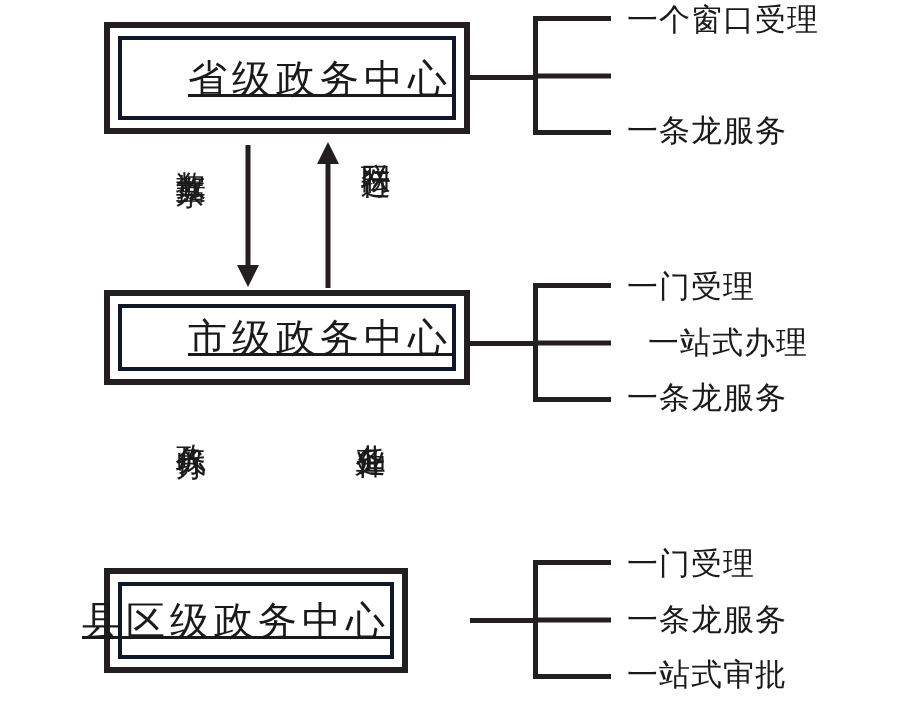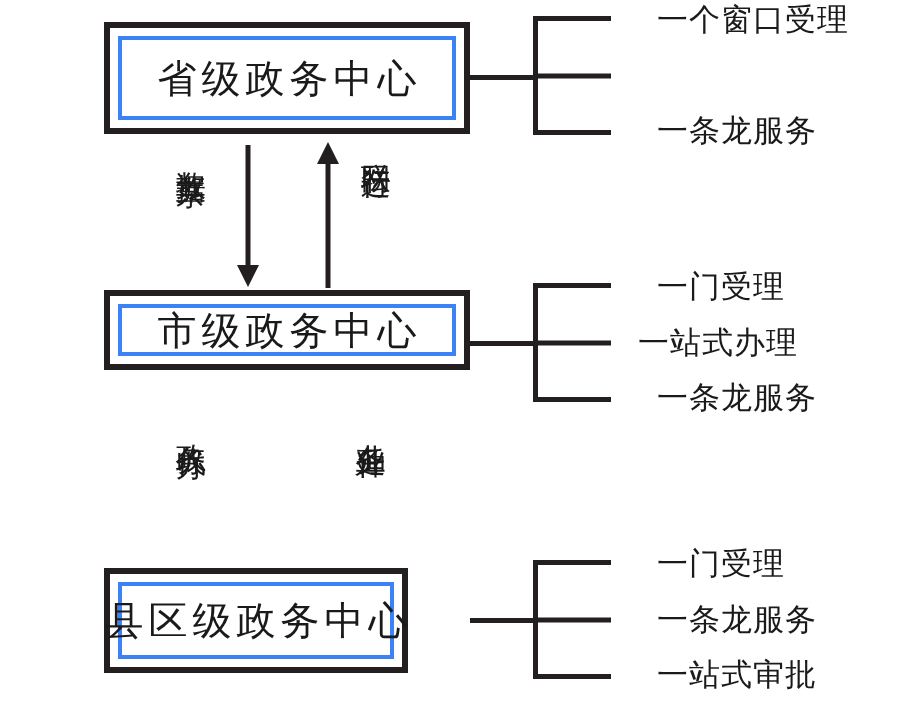--- a/index.html
+++ b/index.html
@@ -24,24 +24,25 @@
     position: absolute;
     box-sizing: border-box;
     border: 6px solid #231f20;
     background: #ffffff;
     padding: 8px;
   }
   .node-box-inner {
     box-sizing: border-box;
     width: 100%;
     height: 100%;
-    border: 4px solid #3b82f6;
+    border: 4px solid #0f172a;
     display: flex;
     align-items: center;
-    justify-content: center;
+    justify-content: flex-end;
+    text-decoration: underline;
   }
   .node-label {
     font-family: "DejaVu Serif", "Liberation Serif", serif;
     font-size: 39px;
     line-height: 1;
     letter-spacing: 5px;
     text-indent: 5px;
     color: #1a1a1a;
     white-space: nowrap;
   }
@@ -76,21 +77,20 @@
 
   
   .bracket-item {
     position: absolute;
     font-family: "DejaVu Serif", "Liberation Serif", serif;
     font-size: 31px;
     line-height: 1;
     letter-spacing: 1px;
     white-space: nowrap;
     color: #1a1a1a;
-    margin-left: 30px;
   }
 
   
   .vlabel {
     position: absolute;
     font-family: "DejaVu Serif", "Liberation Serif", serif;
     font-size: 30px;
     line-height: 1.06;
     color: #1a1a1a;
     writing-mode: vertical-rl;
@@ -161,37 +161,37 @@
     <div class="arrow-head down"></div>
   </div>
 
   <div class="arrow" style="left:317px; top:142px; width:22px; height:146px;">
     <div class="arrow-head up"></div>
     <div class="arrow-shaft" style="top:20px; height:126px;"></div>
   </div>
 
   <span class="vlabel" style="left:360px; top:140px;">联网运行</span>
 
-  <div class="node-box" style="left:104px; top:290px; width:366px; height:80px;">
+  <div class="node-box" style="left:104px; top:290px; width:366px; height:95px;">
     <div class="node-box-inner">
       <span class="node-label">市级政务中心</span>
     </div>
   </div>
 
   <div class="bracket-stem" style="left:470px; top:341px; width:65px;"></div>
 
   <div class="bracket" style="left:533px; top:283px; width:83px; height:119px;">
     <div class="bracket-spine"></div>
     <div class="bracket-arm top"></div>
     <div class="bracket-arm mid"></div>
     <div class="bracket-arm bottom"></div>
   </div>
 
   <span class="bracket-item" style="left:627px; top:271px;">一门受理</span>
-  <span class="bracket-item" style="left:608px; top:327px;">一站式办理</span>
+  <span class="bracket-item" style="left:648px; top:327px;">一站式办理</span>
   <span class="bracket-item" style="left:627px; top:382px;">一条龙服务</span>
 
   <span class="vlabel" style="left:175px; top:420px;">政务代办</span>
 
   <span class="vlabel" style="left:355px; top:420px;">业务延伸</span>
 
   <div class="node-box" style="left:104px; top:568px; width:304px; height:105px;">
     <div class="node-box-inner">
       <span class="node-label">县区级政务中心</span>
     </div>

